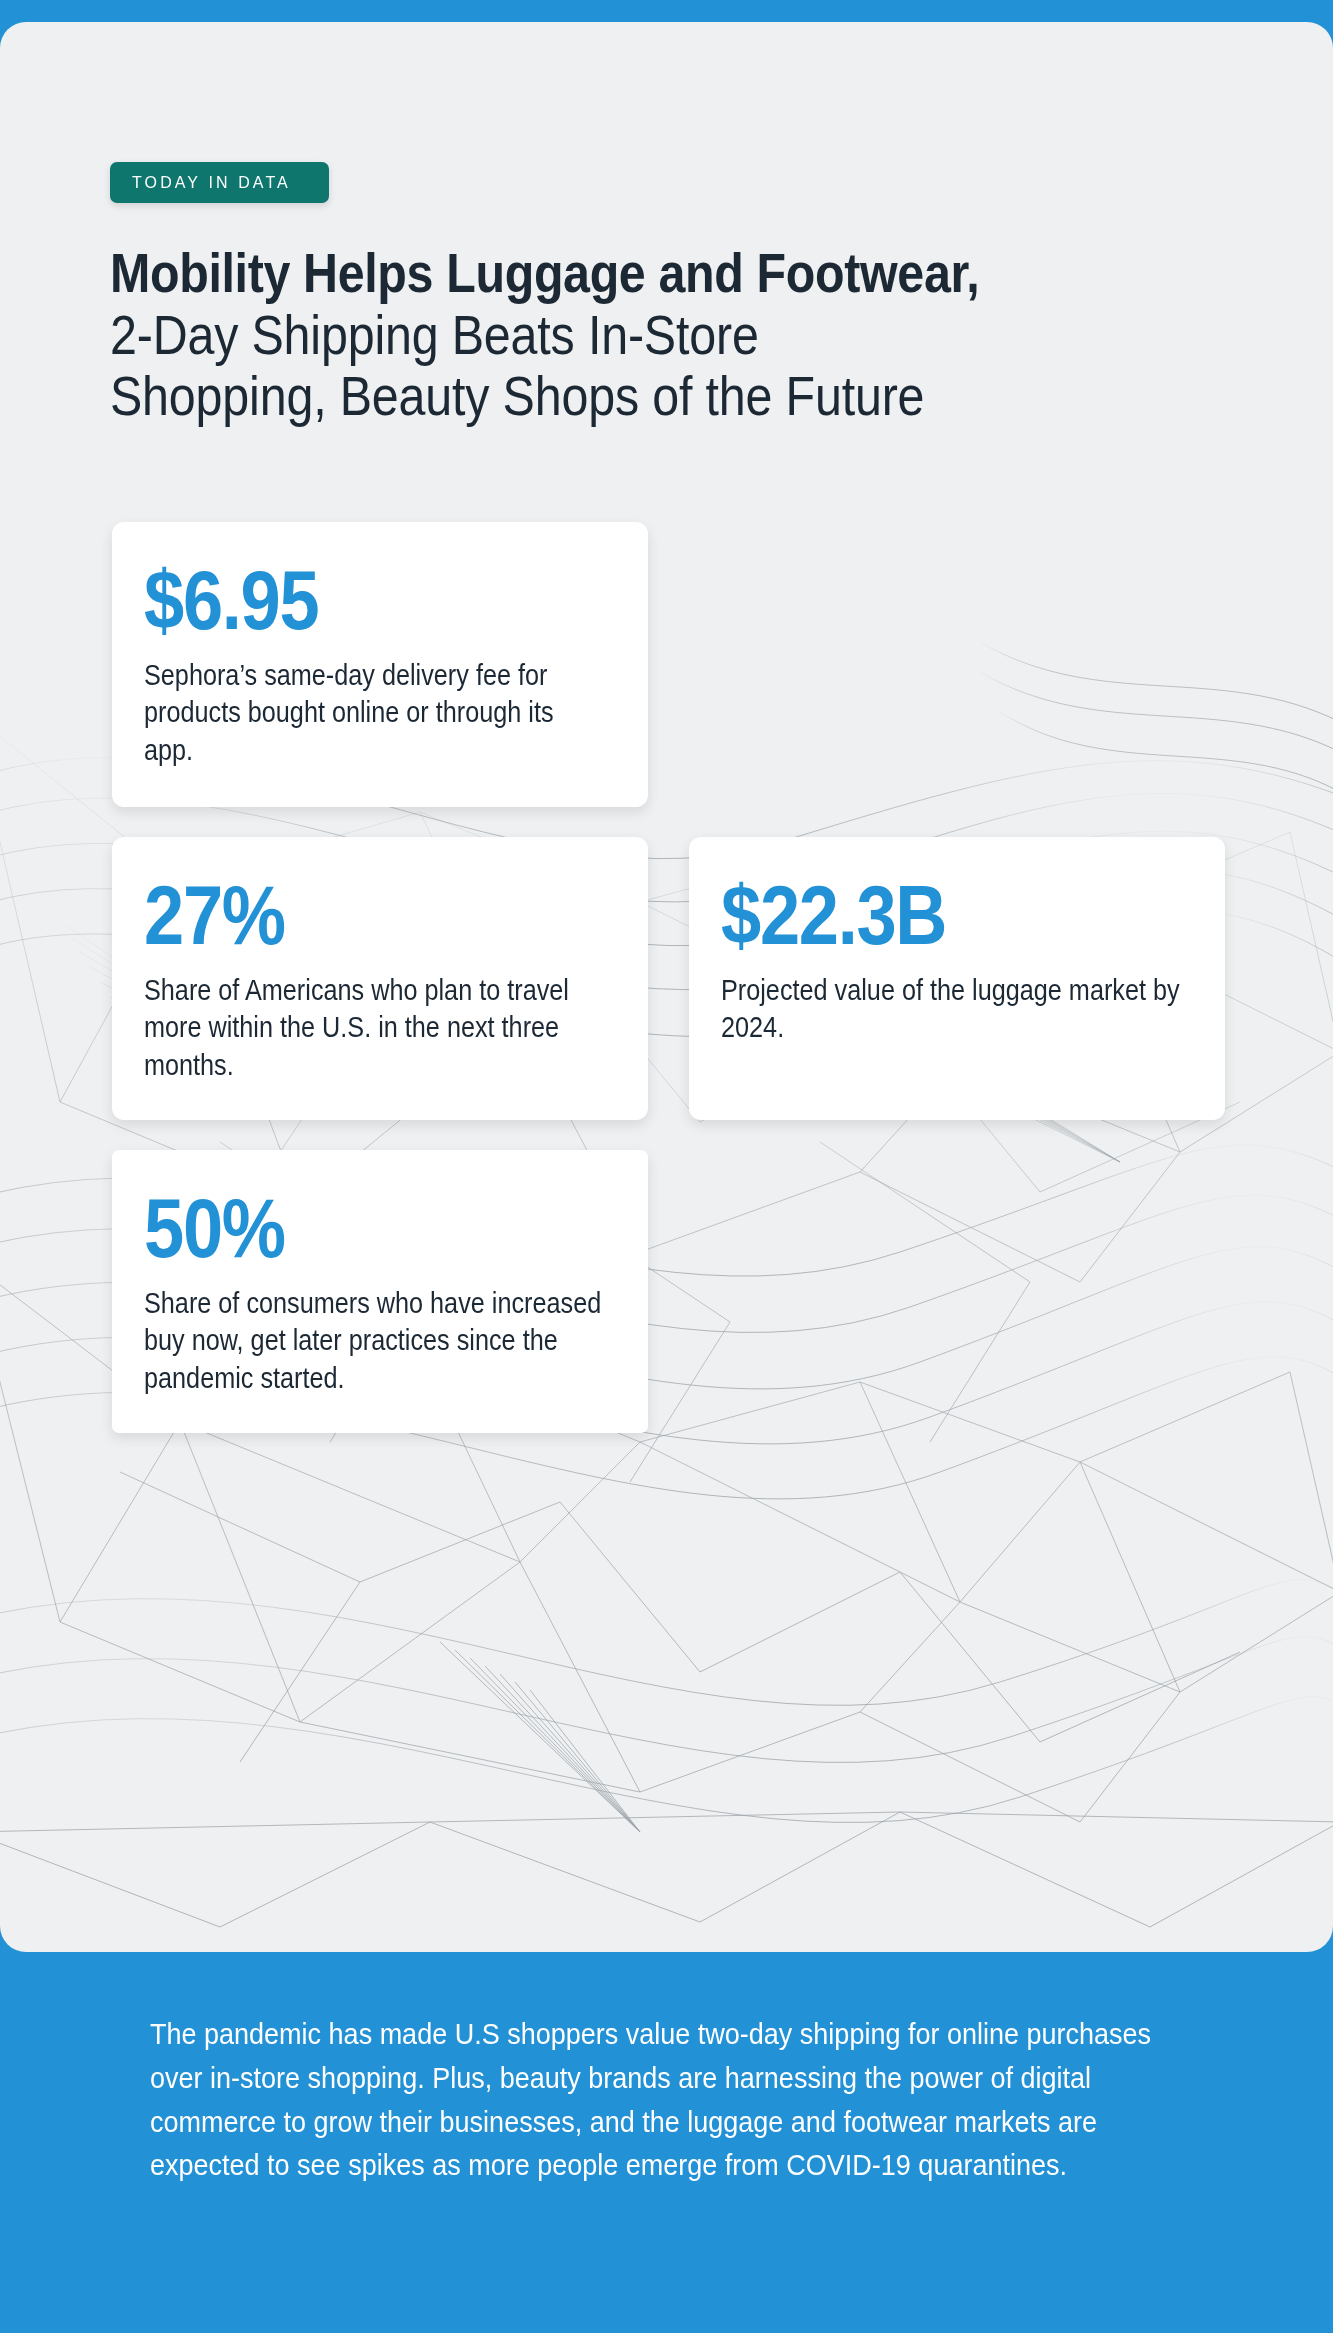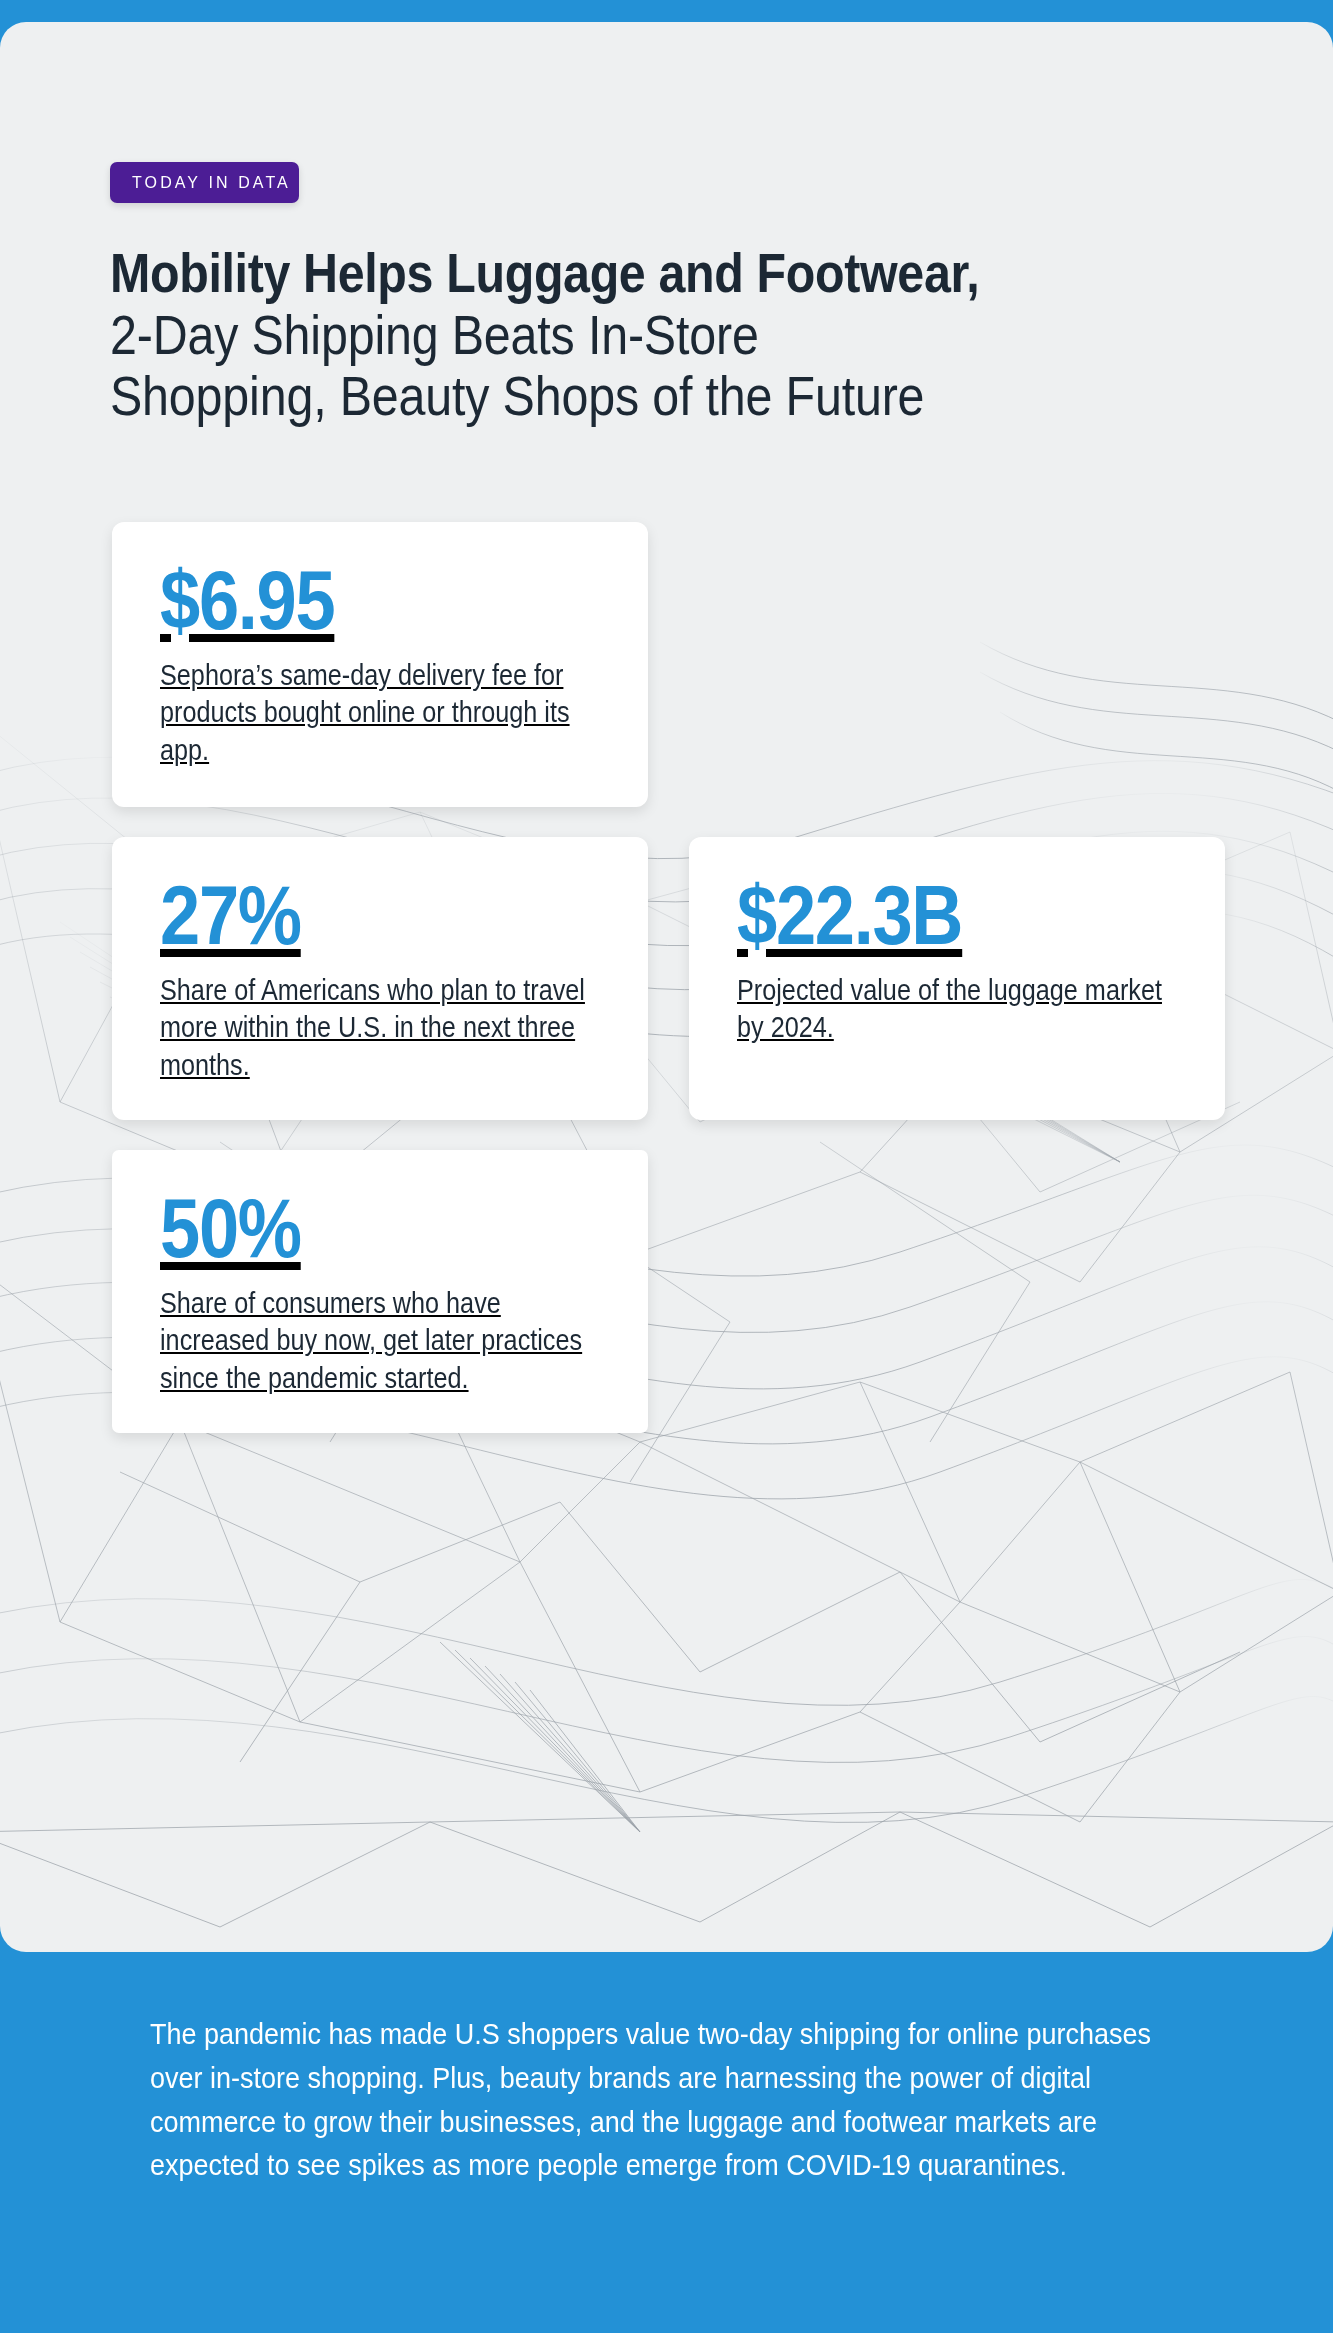--- a/index.html
+++ b/index.html
@@ -59,26 +59,26 @@
   
   .header {
     position: absolute;
     left: 110px;
     top: 140px;
     width: 1140px;
   }
 
   .badge {
     display: inline-block;
-    background: #4c1d95;
+    background: #0f766e;
     color: #ffffff;
     font-size: 16px;
     letter-spacing: 3.1px;
     font-weight: 400;
-    padding: 12px 8px 11px 22px;
+    padding: 12px 38px 11px 22px;
     border-radius: 7px;
     box-shadow: 0 3px 7px rgba(0,0,0,0.13);
     text-transform: uppercase;
   }
 
   .title {
     margin-top: 40px;
     color: #1c2834;
     line-height: 1.12;
   }
@@ -110,24 +110,23 @@
   .row {
     display: flex;
     gap: 41px;
     margin-bottom: 30px;
   }
 
   .card {
     background: #ffffff;
     border-radius: 12px;
     box-shadow: 0 5px 13px rgba(0,0,0,0.10);
-    padding: 38px 36px 30px 48px;
+    padding: 38px 36px 30px 32px;
     box-sizing: border-box;
     position: relative;
-    text-decoration: underline;
   }
   .card.c-left  { width: 536px; }
   .card.c-right { width: 536px; }
 
   .row-1 .card { height: 285px; }
   .row-2 .card { height: 283px; }
   .row-3 .card { height: 283px; border-radius: 7px; }
 
   .stat-value {
     color: #2391d6;

